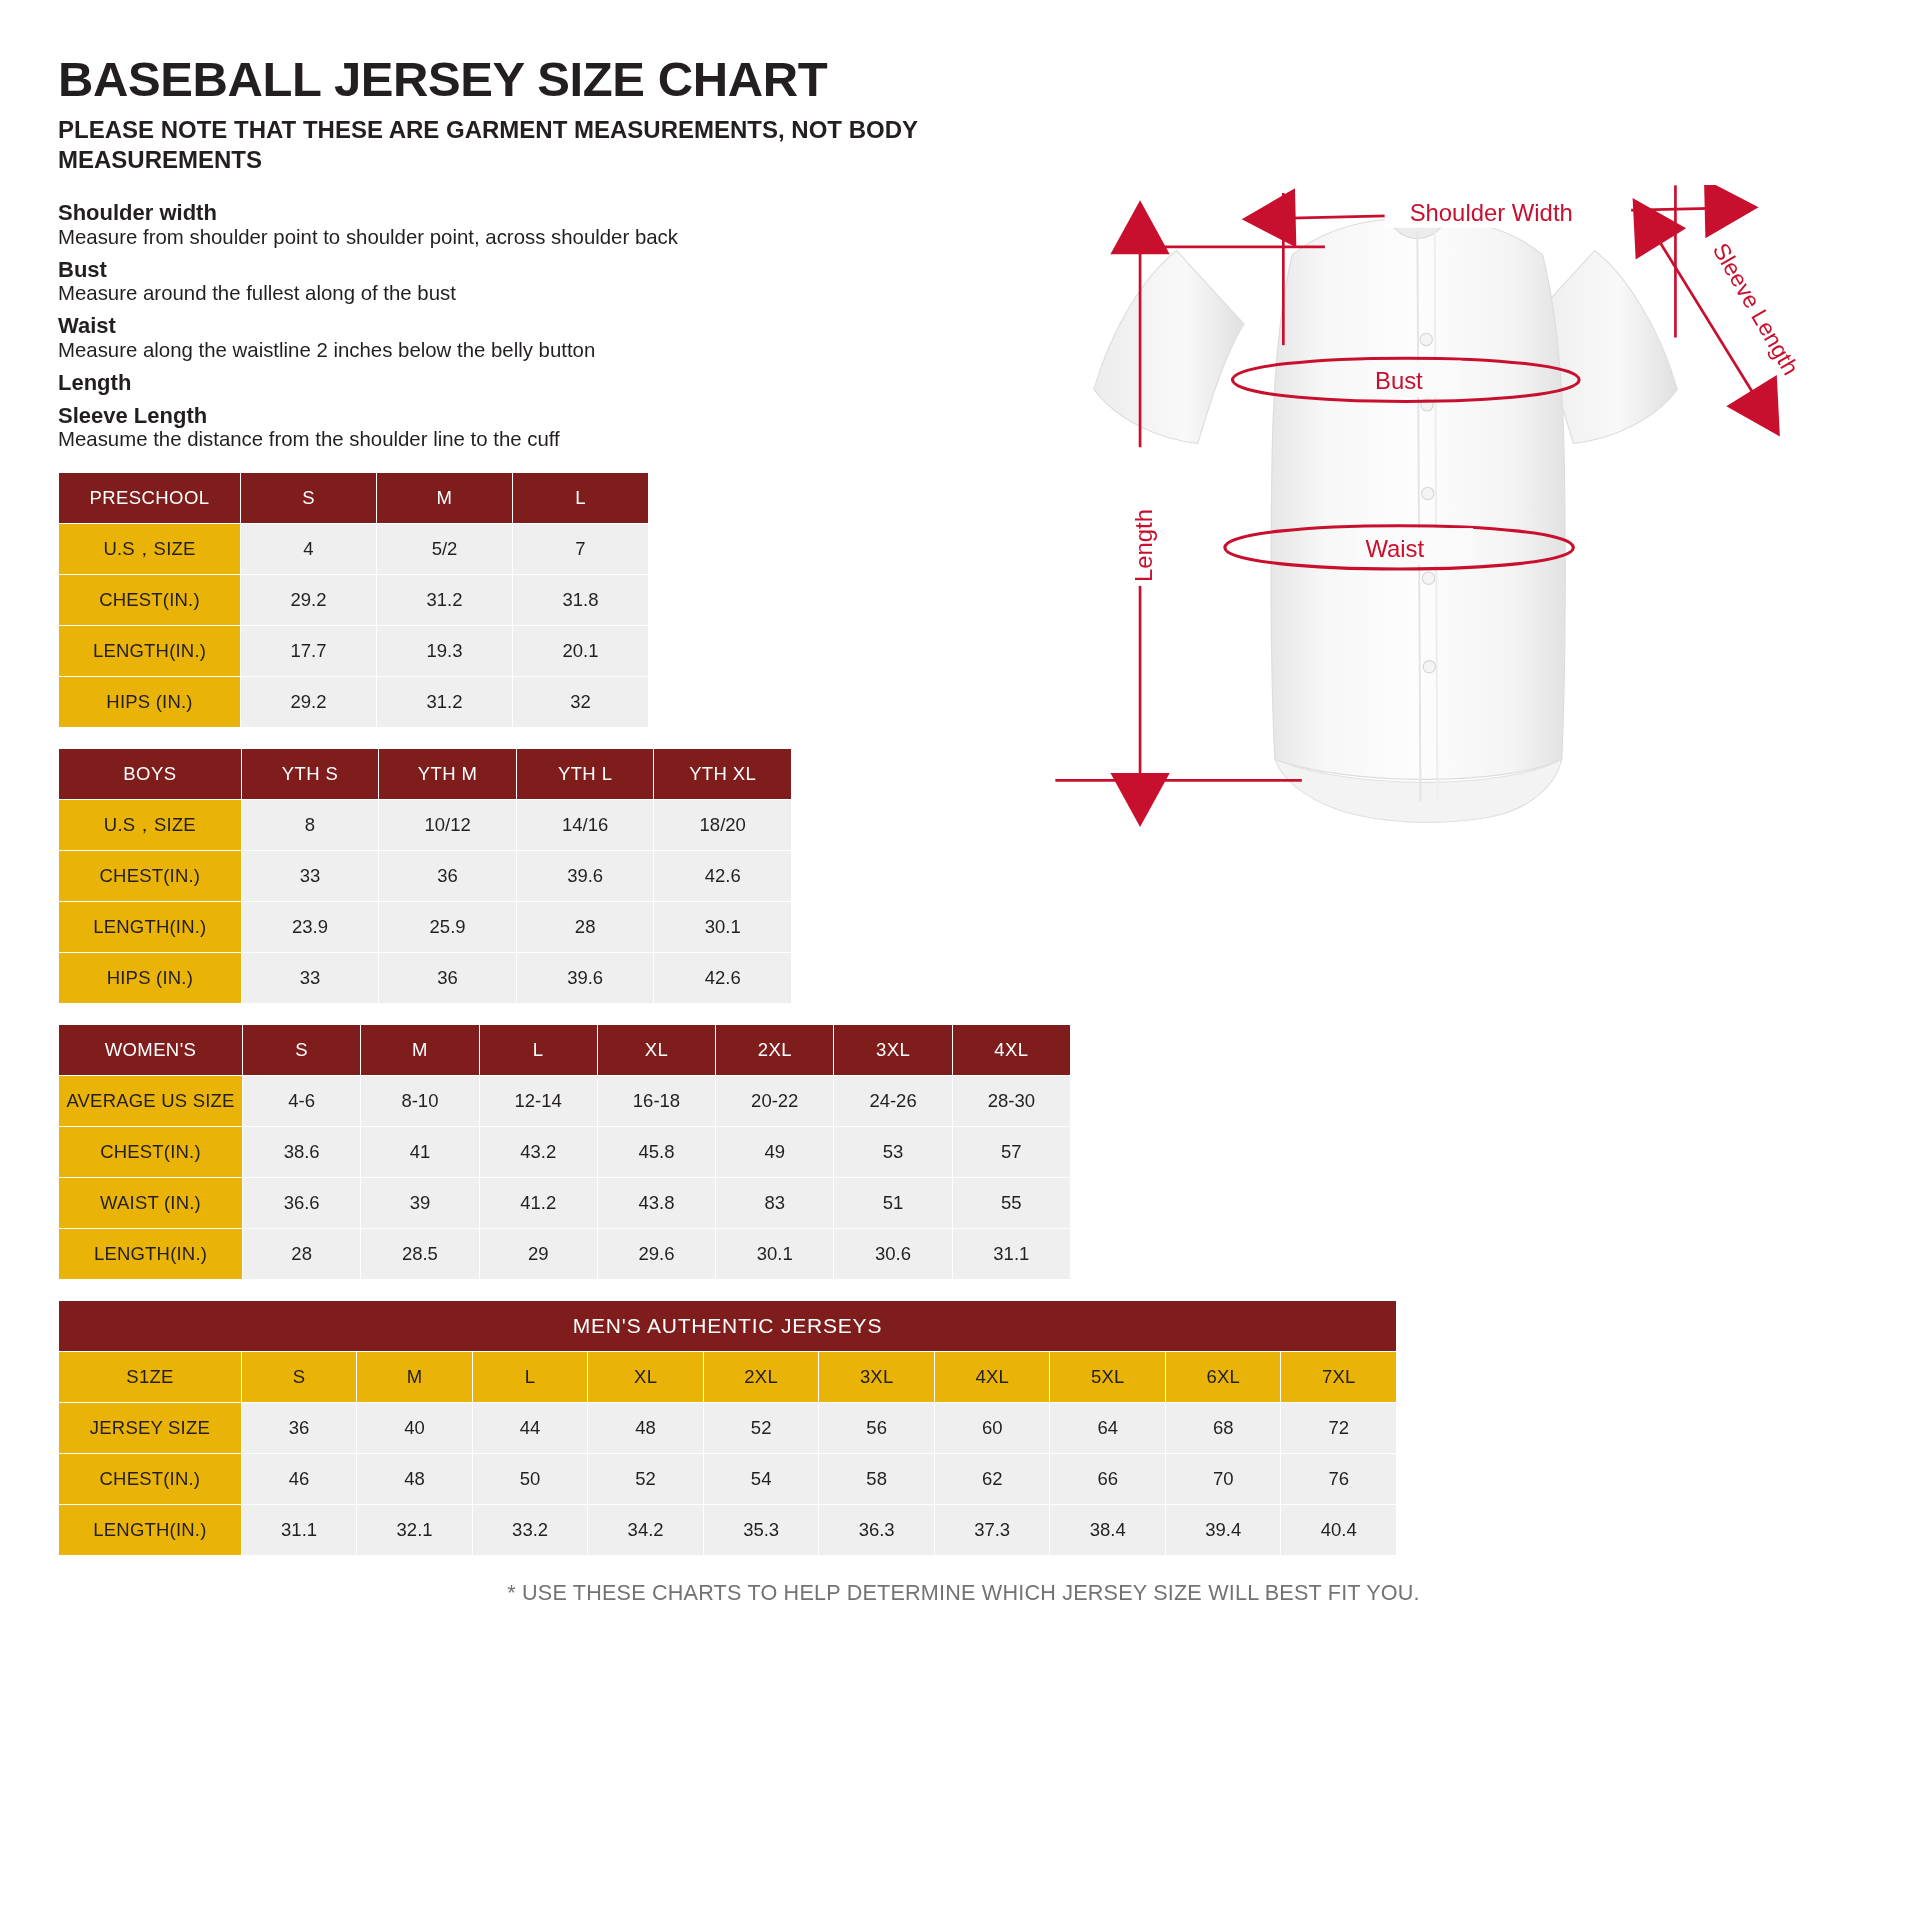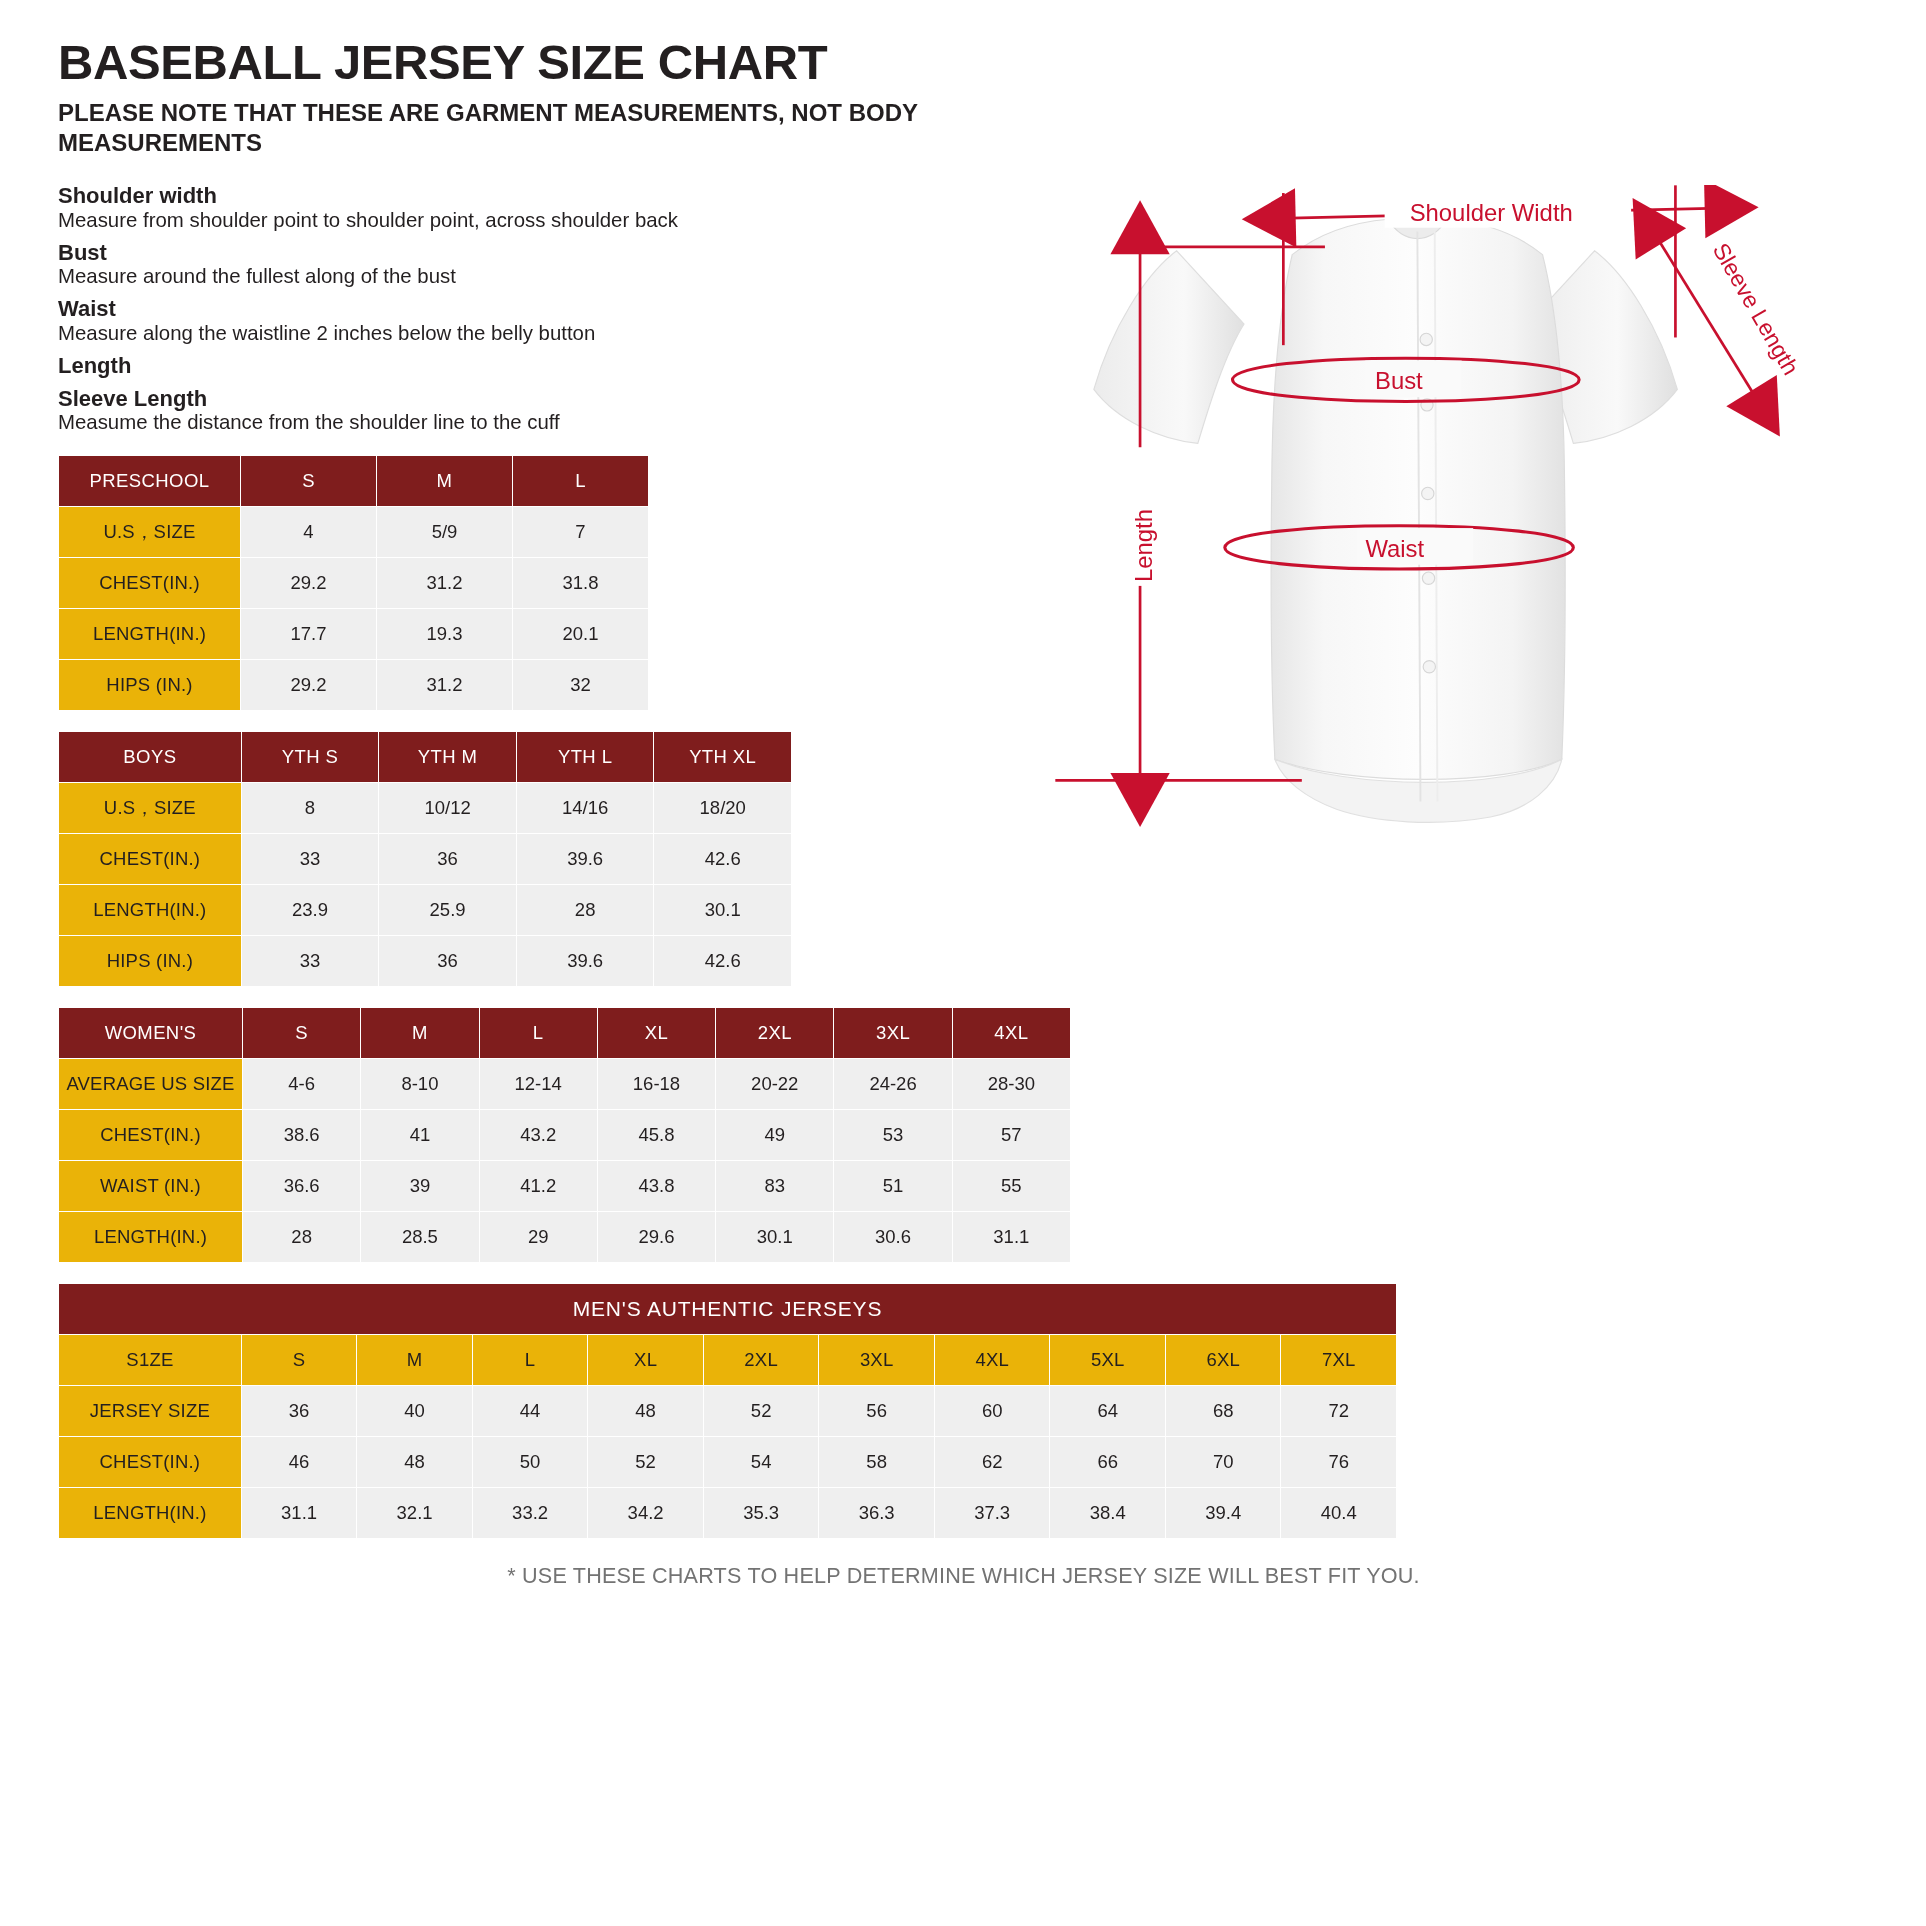--- a/index.html
+++ b/index.html
@@ -12,21 +12,21 @@
     height: 1927px;
     font-family: "Liberation Sans", sans-serif;
     color: #231f20;
     overflow: hidden;
   }
   .page {
     position: relative;
     width: 1927px;
     height: 1927px;
     box-sizing: border-box;
-    padding: 27px 58px 0 58px;
+    padding: 44px 58px 0 58px;
   }
 
   
   .title {
     font-size: 49px;
     font-weight: bold;
     letter-spacing: -0.4px;
     line-height: 1.0;
     margin: 10.8px 0 11.6px 0;
     color: #231f20;
@@ -176,21 +176,21 @@
         <th>PRESCHOOL</th>
         <th>S</th>
         <th>M</th>
         <th>L</th>
       </tr>
     </thead>
     <tbody>
       <tr>
         <td class="label">U.S，SIZE</td>
         <td>4</td>
-        <td>5/9</td>
+        <td>5/2</td>
         <td>7</td>
       </tr>
       <tr>
         <td class="label">CHEST(IN.)</td>
         <td>29.2</td>
         <td>31.2</td>
         <td>31.8</td>
       </tr>
       <tr>
         <td class="label">LENGTH(IN.)</td>

